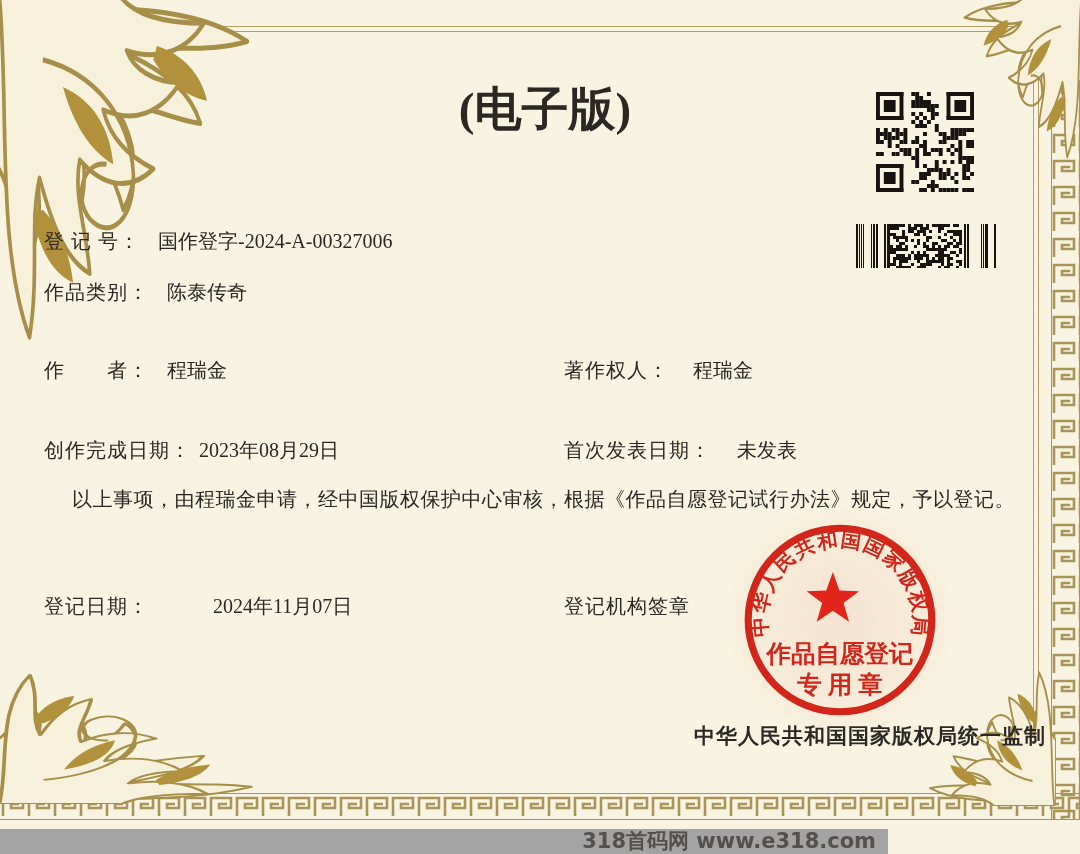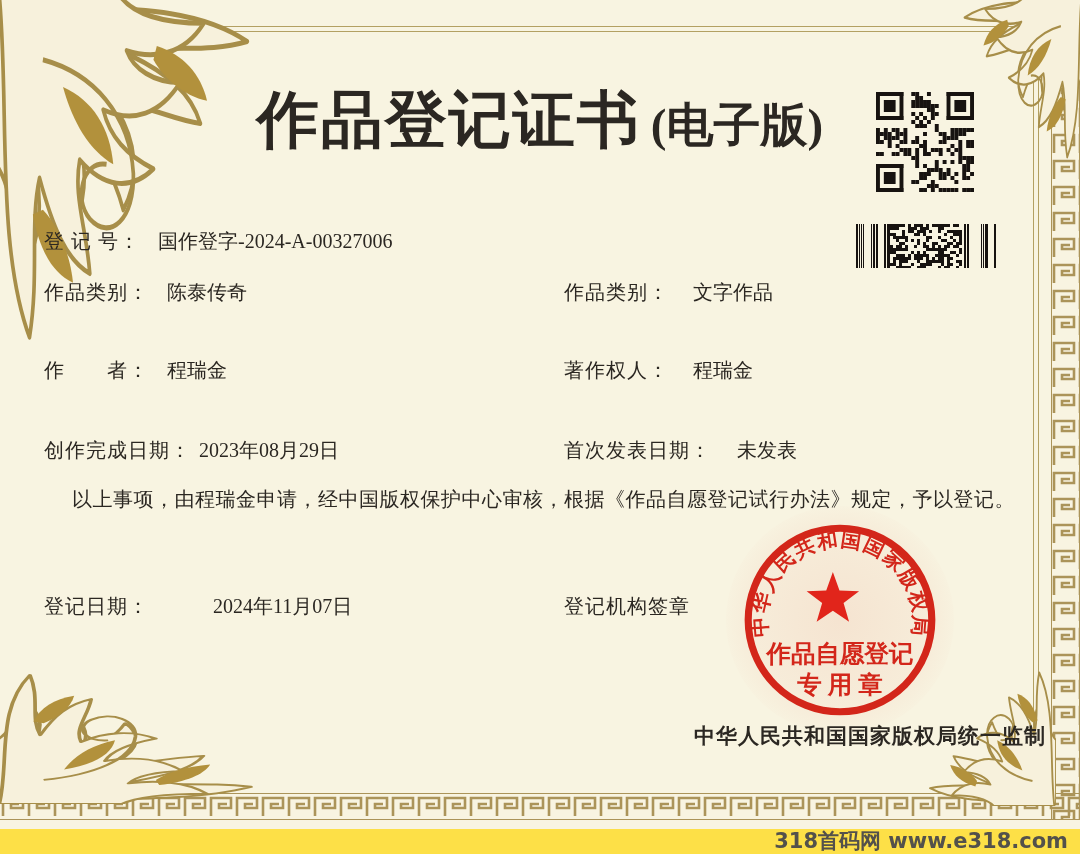--- a/index.html
+++ b/index.html
@@ -52,22 +52,22 @@
     text-align:right;font-size:21px;font-weight:bold;letter-spacing:1px;
   }
   
   .seal{position:absolute;left:738px;top:518px;width:204px;height:204px;}
   .seal-halo{
     position:absolute;left:726px;top:506px;width:228px;height:228px;border-radius:50%;
     background:radial-gradient(circle,rgba(225,110,90,0.12) 0%,rgba(225,110,90,0.05) 60%,rgba(225,110,90,0) 75%);
   }
   
   .watermark-band{
-    position:absolute;left:0;top:829px;width:1080px;height:25px;
-    background:#fde047;display:flex;align-items:center;justify-content:flex-end;
+    position:absolute;left:0;top:829px;width:888px;height:25px;
+    background:#a3a3a3;display:flex;align-items:center;justify-content:flex-end;
   }
   .watermark-text{
     font-family:"DejaVu Sans","Liberation Sans",sans-serif;
     font-weight:bold;font-size:21px;color:#53514b;
     padding-right:12px;line-height:25px;
   }
 </style>
 </head>
 <body>
 
@@ -117,21 +117,20 @@
         <use href="#flourish"></use>
       </svg>
   </div>
   <div class="corner bl">
     <svg viewBox="0 0 200 200" preserveAspectRatio="none">
         <use href="#flourish"></use>
       </svg>
   </div>
 
   <div class="title-line">
-    <span class="title-main">作品登记证书</span>
       <span class="title-suffix">(电子版)</span>
   </div>
 
   <svg id="qr-svg" class="qr" viewBox="0 0 25 25" preserveAspectRatio="none">
       <rect x="0" y="0" width="7" height="1" fill="#171310"></rect>
       <rect x="0" y="6" width="7" height="1" fill="#171310"></rect>
       <rect x="0" y="0" width="1" height="7" fill="#171310"></rect>
       <rect x="6" y="0" width="1" height="7" fill="#171310"></rect>
       <rect x="2" y="2" width="3" height="3" fill="#171310"></rect>
       <rect x="18" y="0" width="7" height="1" fill="#171310"></rect>
@@ -522,23 +521,20 @@
       <rect x="129" y="0" width="3" height="44" fill="#171310"></rect>
       <rect x="138" y="0" width="3" height="44" fill="#171310"></rect>
     </svg>
 
   <div class="row" style="left:28px;top:228px;">
     <span class="lbl">登 记 号：</span><span class="val">国作登字-2024-A-00327006</span>
   </div>
 
   <div class="row" style="left:28px;top:279px;width:1000px;">
     <span class="lbl">作品类别：</span><span class="val">陈泰传奇</span>
-    <span class="cell-right">
-      <span class="lbl">作品类别：</span><span class="val" style="margin-left:24px;">文字作品</span>
-    </span>
   </div>
 
   <div class="row" style="left:28px;top:357px;width:1000px;">
     <span class="lbl">作　　者：</span><span class="val">程瑞金</span>
     <span class="cell-right">
       <span class="lbl">著作权人：</span><span class="val" style="margin-left:24px;">程瑞金</span>
     </span>
   </div>
 
   <div class="row" style="left:28px;top:437px;width:1000px;">

